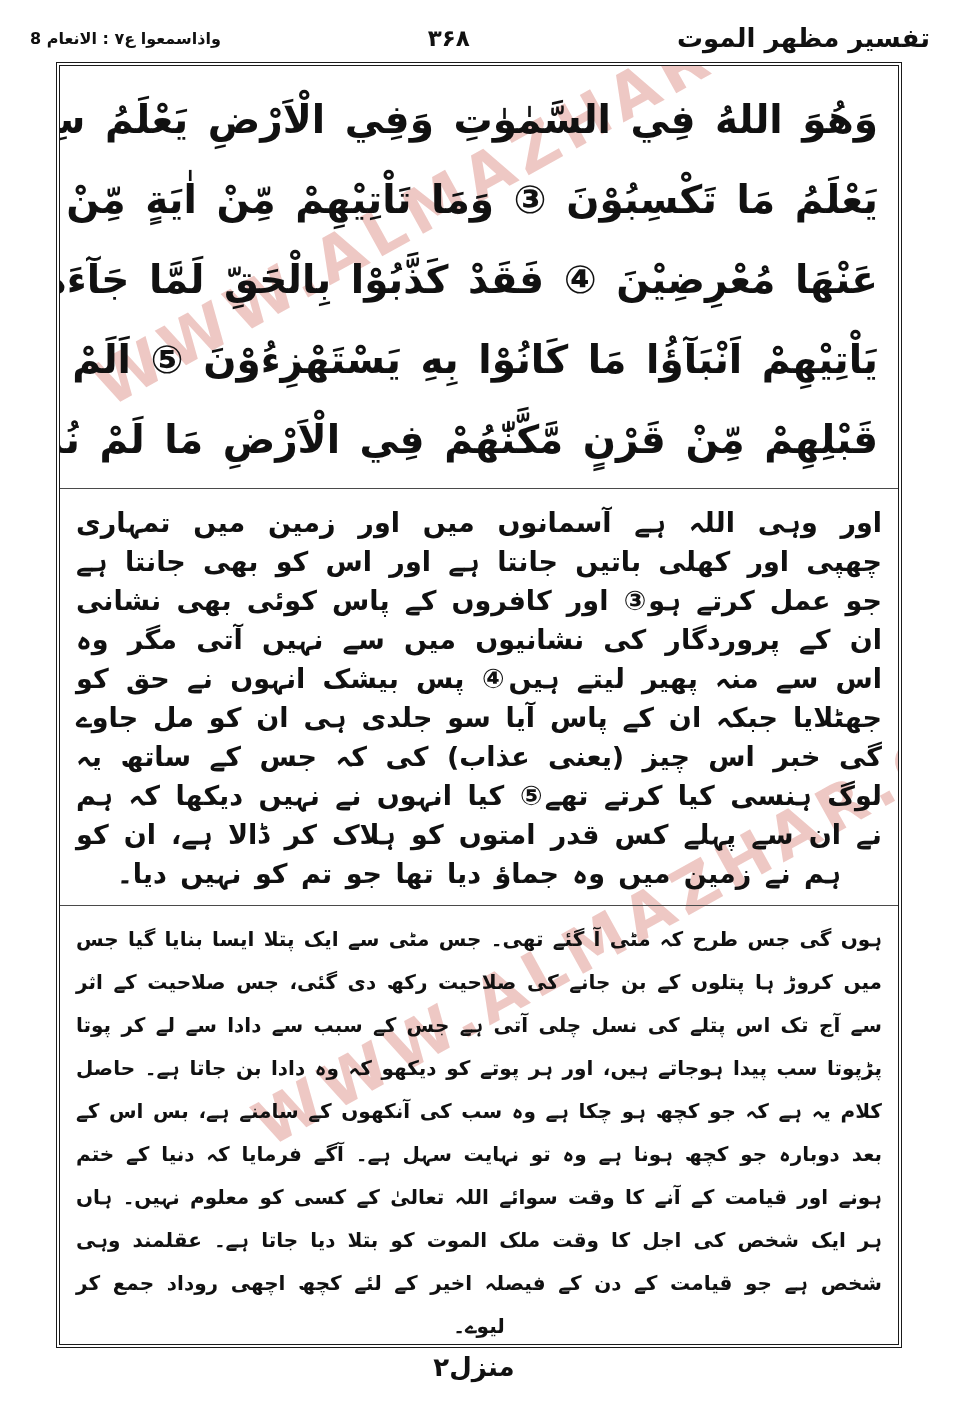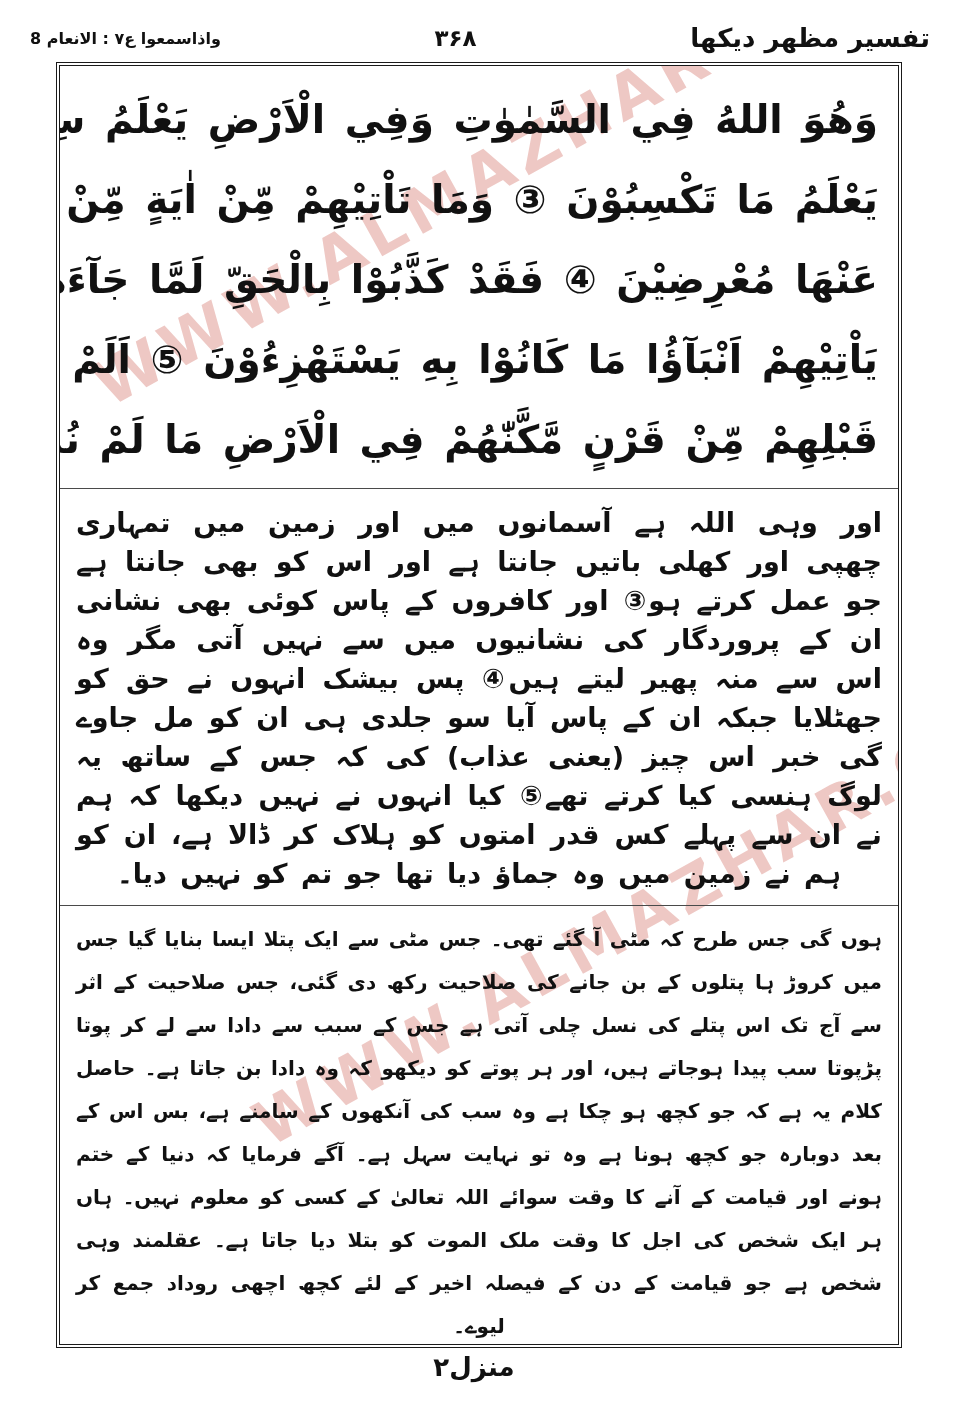--- a/index.html
+++ b/index.html
@@ -69,21 +69,21 @@
     position:absolute;left:0;right:12px;top:1352px;height:46px;
     text-align:center;font-size:26px;font-weight:bold;
   }
 </style>
 </head>
 <body>
 
 <div class="page">
 
   <div class="header" dir="rtl">
-    <div class="book-title">تفسير مظهر دیکھا</div>
+    <div class="book-title">تفسير مظهر الموت</div>
     <div class="page-number">۳۶۸</div>
     <div class="juz-ref">واذاسمعوا ع۷ : الانعام 8</div>
   </div>
 
   <div class="main-box">
 
     <div class="watermark wm-top">WWW.ALMAZHAR.COM</div>
     <div class="watermark wm-bottom">WWW.ALMAZHAR.COM</div>
 
     <div class="content">

